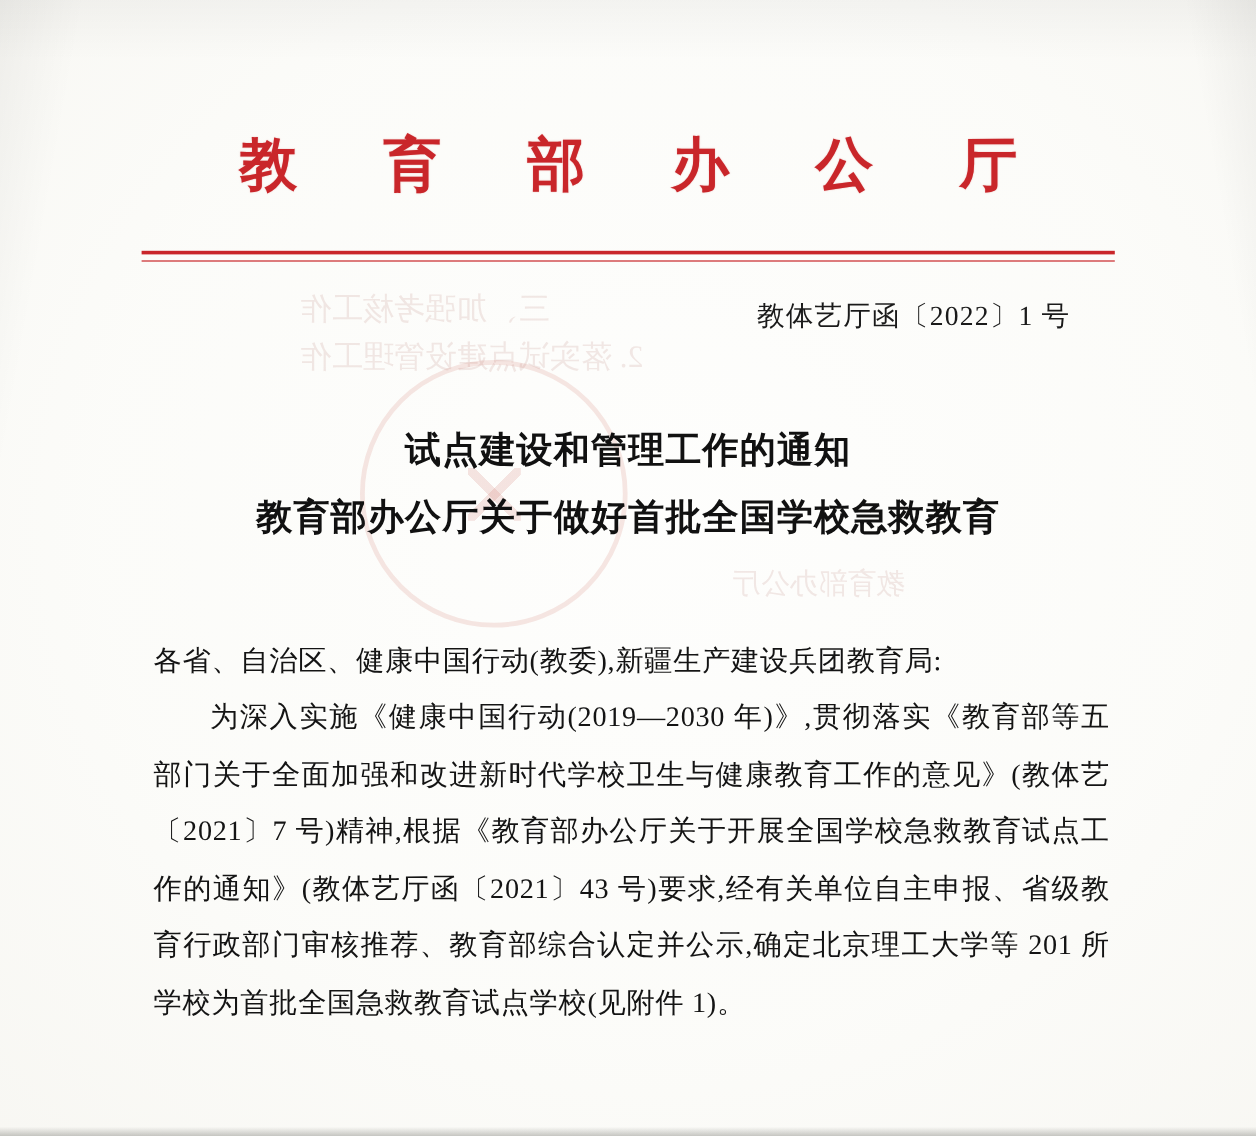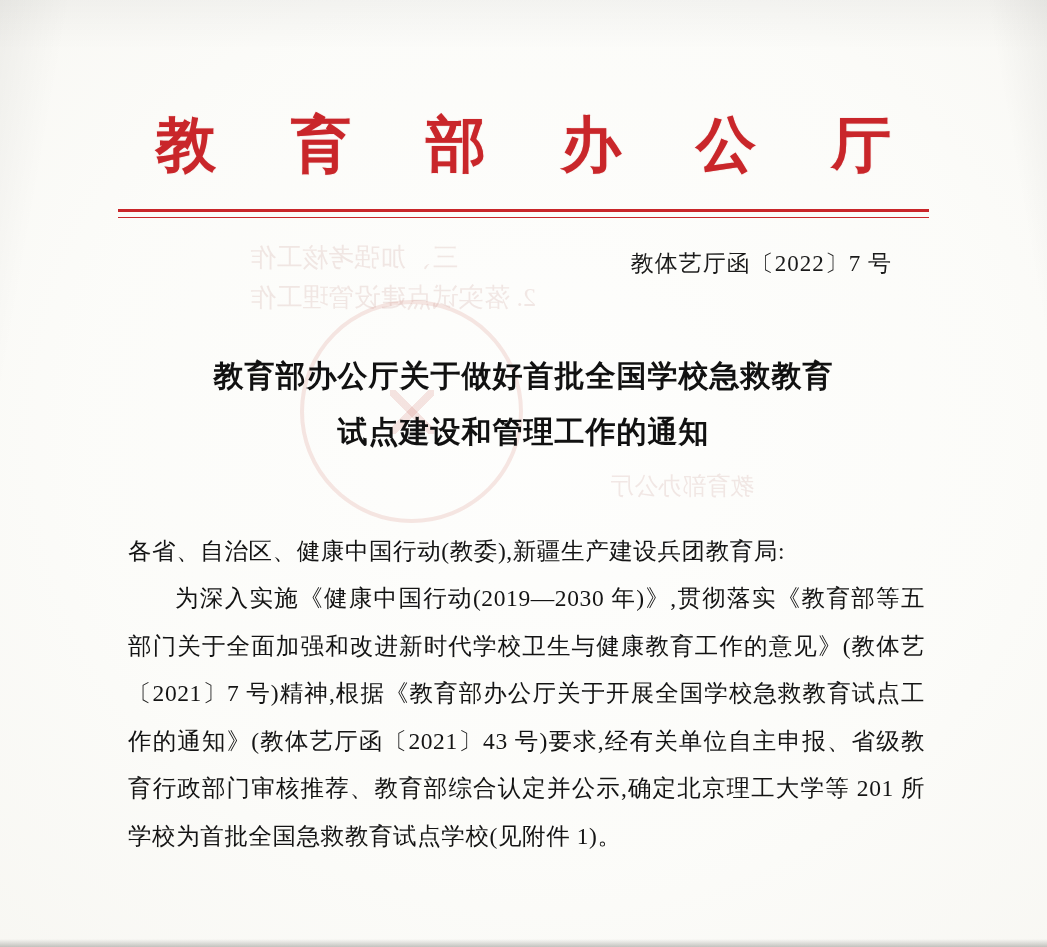--- a/index.html
+++ b/index.html
@@ -68,21 +68,21 @@
 
   
   .masthead {
     position: absolute;
     left: 0; right: 0;
     top: 108px;
     text-align: center;
     color: #c9262a;
     font-family: "Liberation Serif", "DejaVu Serif", serif;
     font-weight: 700;
-    font-size: 60px;
+    font-size: 48px;
     letter-spacing: 30px;
     text-indent: 30px;
     line-height: 1.25;
     text-shadow: 0 0 1px rgba(201,38,42,0.5);
   }
   .red-rule {
     position: absolute;
     left: 118px;
     right: 118px;
     top: 209px;
@@ -144,25 +144,25 @@
 
   <div class="bleed" style="left:250px; top:240px; font-size:26px;">三、加强考核工作</div>
   <div class="bleed" style="left:250px; top:280px; font-size:26px;">2. 落实试点建设管理工作</div>
   <div class="bleed" style="left:610px; top:470px; font-size:24px;">教育部办公厅</div>
   <div class="bleed-seal"></div>
 
   <div class="masthead">教 育 部 办 公 厅</div>
   <div class="red-rule"></div>
   <div class="red-rule thin"></div>
 
-  <div class="doc-number">教体艺厅函〔2022〕7 号</div>
+  <div class="doc-number">教体艺厅函〔2022〕1 号</div>
 
   <div class="doc-title">
+    <div>试点建设和管理工作的通知</div>
     <div>教育部办公厅关于做好首批全国学校急救教育</div>
-    <div>试点建设和管理工作的通知</div>
   </div>
 
   <div class="body-text">
     <p>各省、自治区、健康中国行动(教委),新疆生产建设兵团教育局:</p>
     <p class="indent">为深入实施《健康中国行动(2019—2030 年)》,贯彻落实《教育部等五部门关于全面加强和改进新时代学校卫生与健康教育工作的意见》(教体艺〔2021〕7 号)精神,根据《教育部办公厅关于开展全国学校急救教育试点工作的通知》(教体艺厅函〔2021〕43 号)要求,经有关单位自主申报、省级教育行政部门审核推荐、教育部综合认定并公示,确定北京理工大学等 201 所学校为首批全国急救教育试点学校(见附件 1)。</p>
   </div>
 
   <div class="bottom-edge"></div>
 </div>
 

